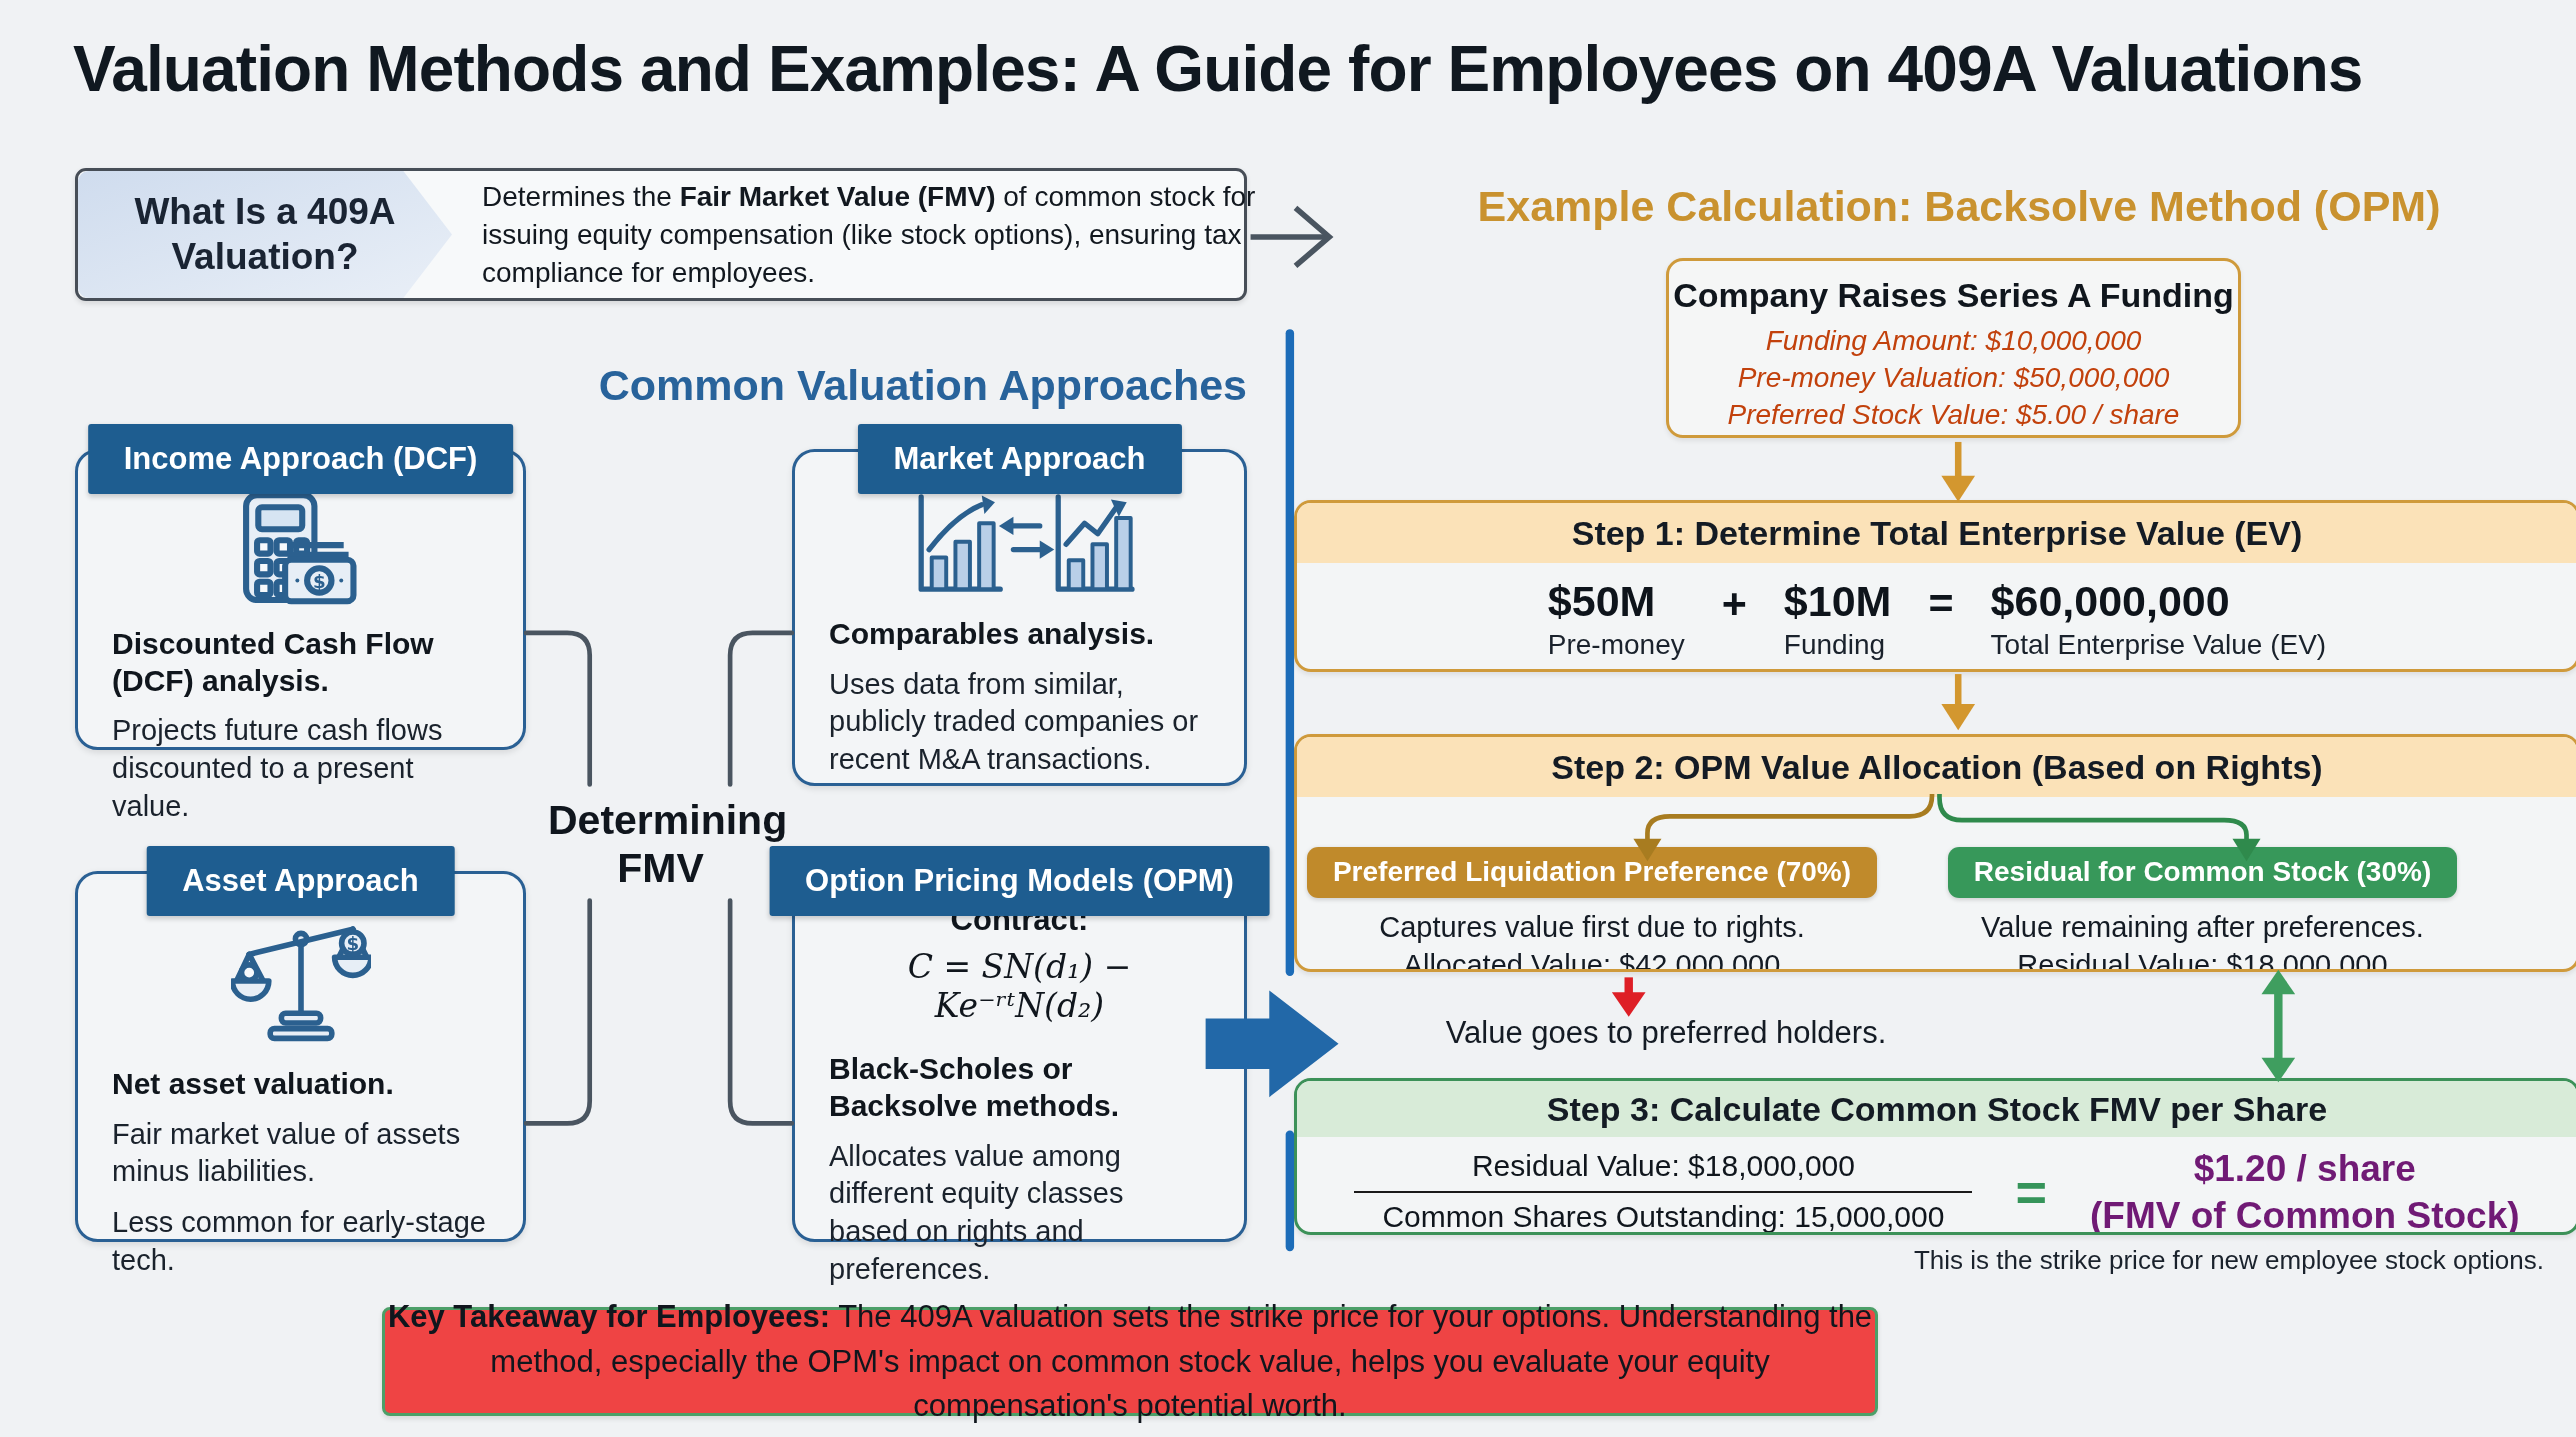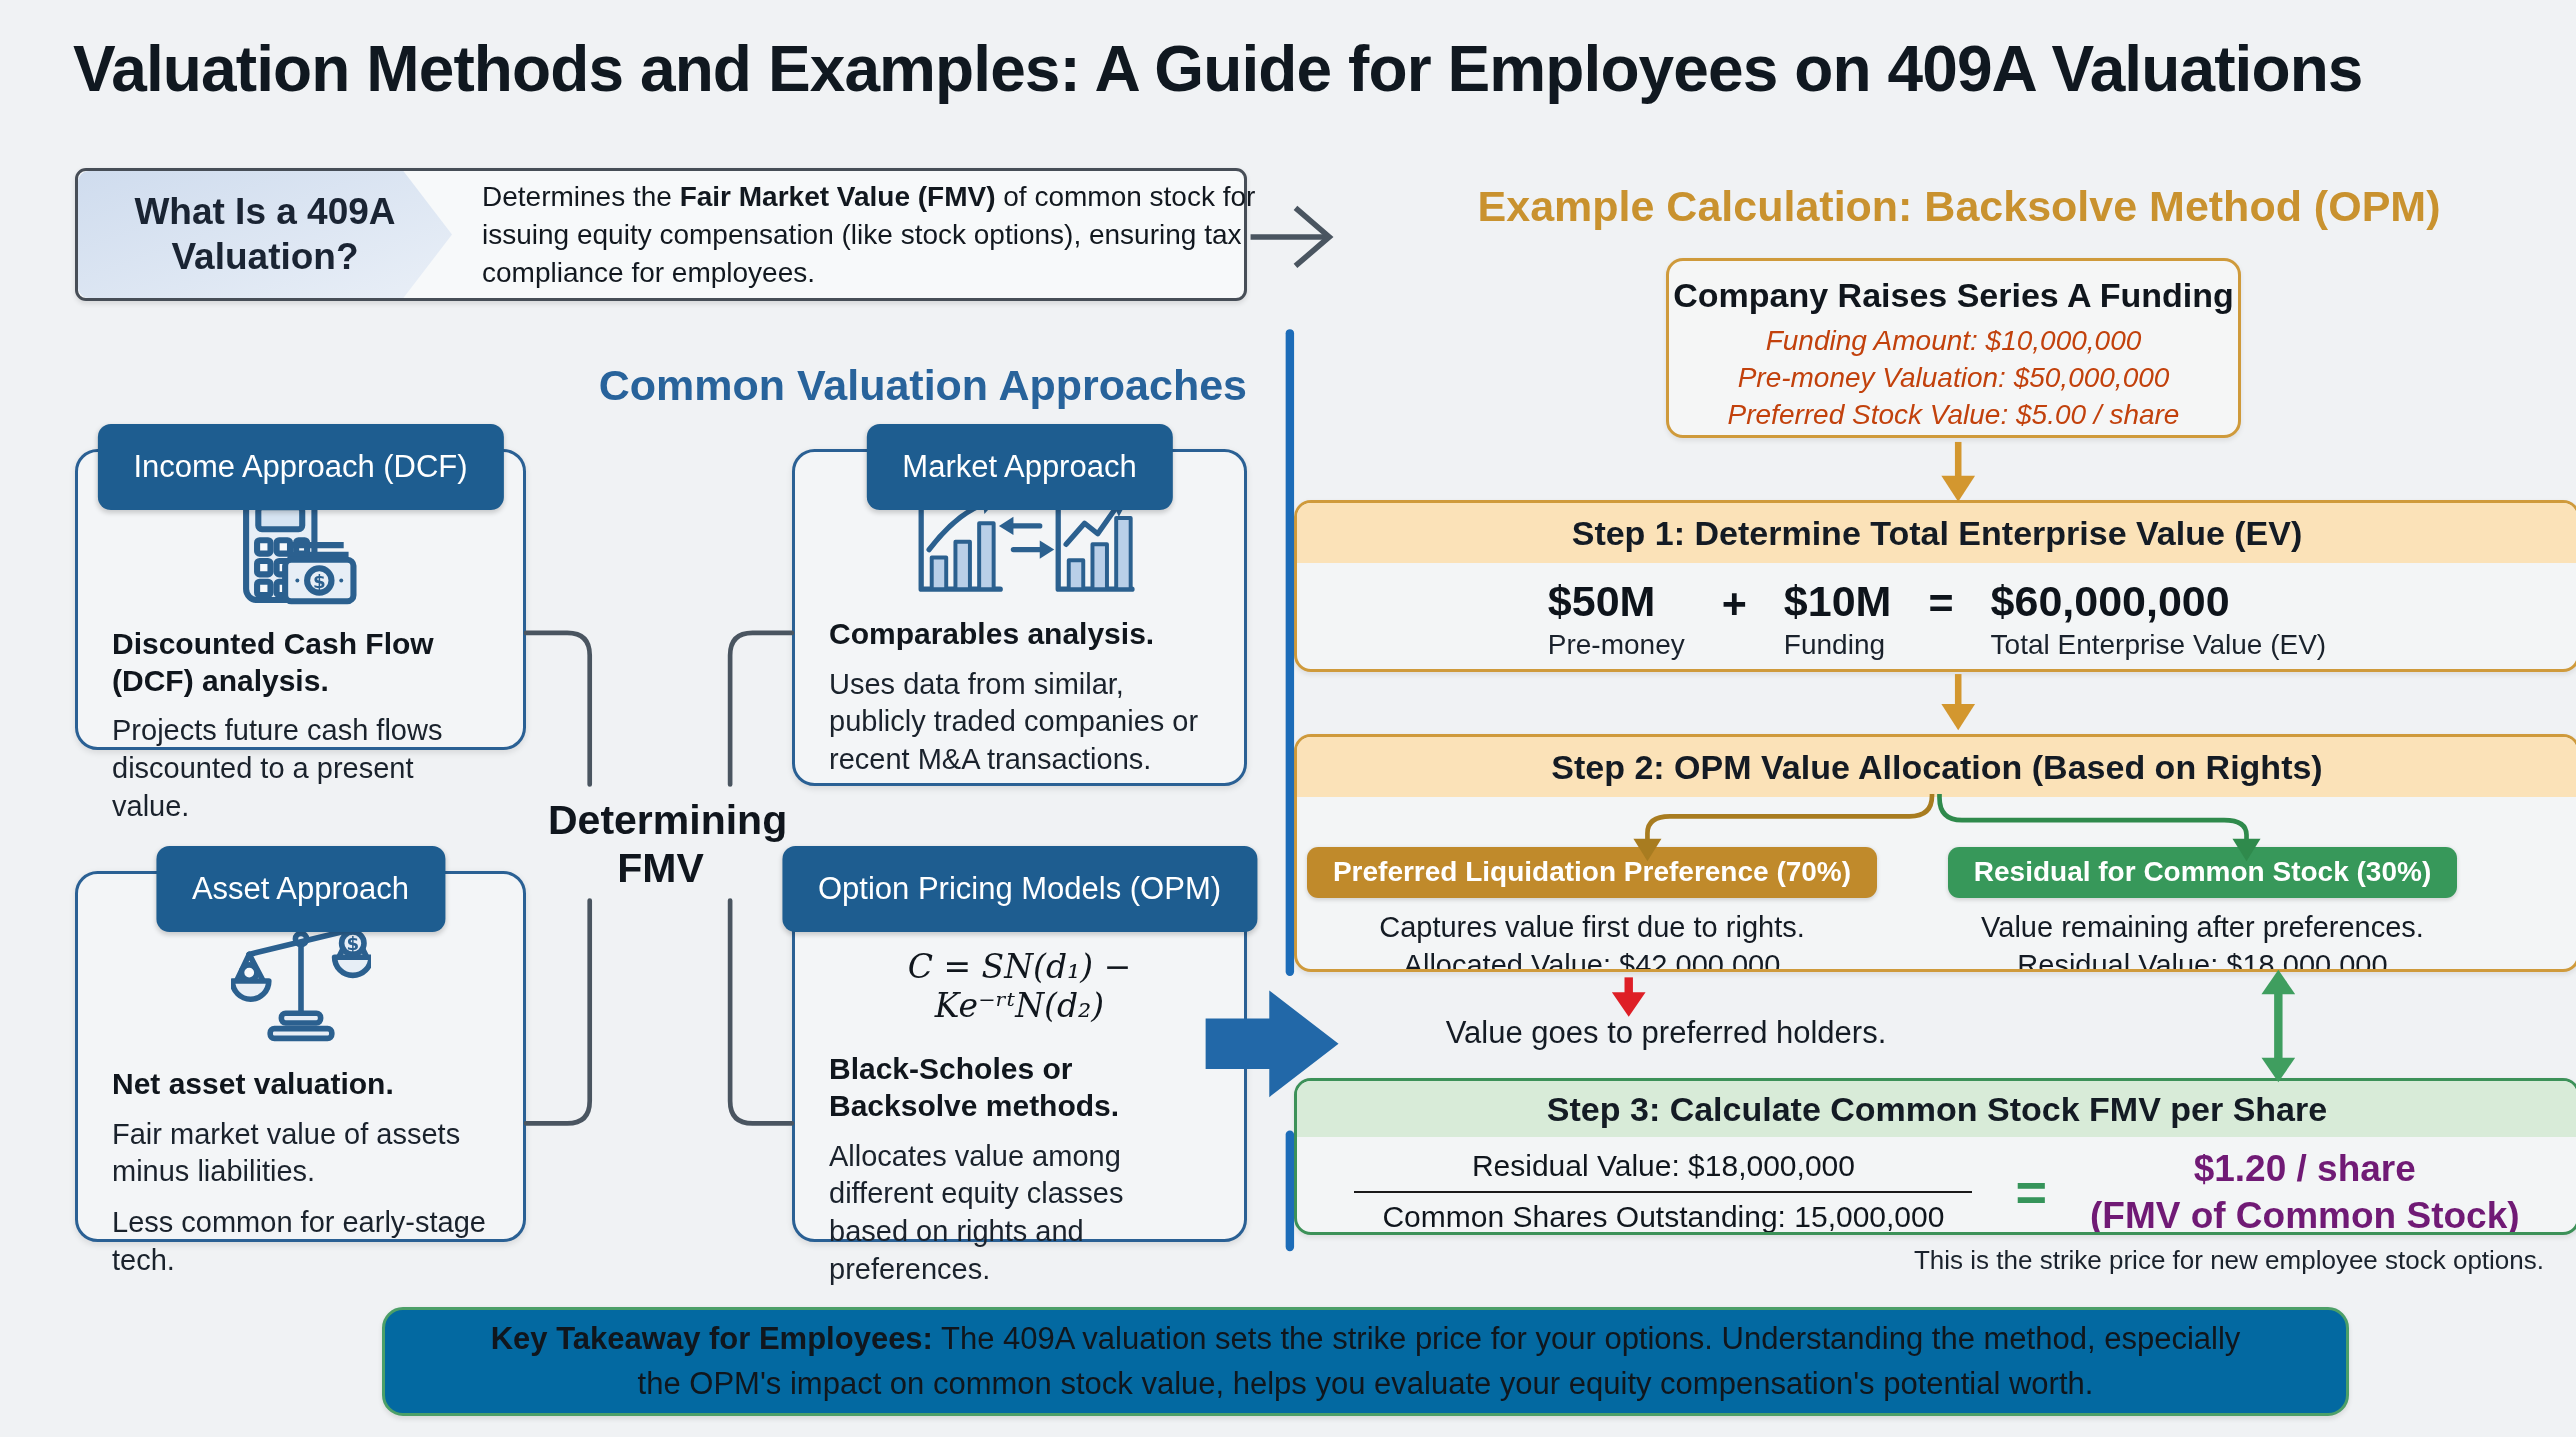--- a/index.html
+++ b/index.html
@@ -24,22 +24,22 @@
   #question-text{width:290px;text-align:center;font-size:37px;font-weight:700;
     color:#1a2433;line-height:1.2;}
   #intro-description{position:absolute;left:404px;top:50%;transform:translateY(-50%);
     width:812px;font-size:28px;line-height:1.36;color:#12181f;}
   
   #left-heading{left:75px;top:361px;width:1172px;text-align:right;
     font-size:43px;font-weight:700;color:#28639b;}
   .approach-card{position:absolute;border:3.7px solid #2a6094;border-radius:22.5px;
     background:#f3f5f7;box-shadow:0 2.8px 6.6px rgba(0,0,0,.10);}
   .pill{position:absolute;left:50%;top:-28px;transform:translateX(-50%);
-    background:#1e5d90;color:#ffffff;font-size:31px;font-weight:400;white-space:nowrap;
-    padding:25px 36px;border-radius:13px;box-shadow:0 2.8px 5.6px rgba(0,0,0,.18);}
+    background:#1e5d90;color:#ffffff;font-size:31px;font-weight:700;white-space:nowrap;
+    padding:17px 36px;border-radius:3px;box-shadow:0 2.8px 5.6px rgba(0,0,0,.18);}
   .card-body{padding:37px 34px 0 34px;}
   .icon-row{display:flex;justify-content:center;}
   .lead{font-size:30px;font-weight:700;color:#10161d;line-height:1.22;margin-top:15px;}
   .body-text{font-size:29px;color:#1a222c;line-height:1.3;margin-top:13px;}
   #card-income{left:75px;top:449px;width:451px;height:301px;}
   #card-market{left:792px;top:449px;width:455px;height:337px;}
   #card-asset{left:75px;top:871px;width:451px;height:371px;}
   #card-opm{left:792px;top:871px;width:455px;height:371px;}
   #card-opm .card-body{padding-top:28px;}
   #contract-label{text-align:center;font-size:31px;font-weight:700;color:#10161d;}
@@ -82,22 +82,22 @@
   #step3-body{display:flex;align-items:center;justify-content:center;gap:43px;padding-top:7.5px;}
   #fraction{width:618px;display:flex;flex-direction:column;align-items:center;}
   #fraction .num{font-size:30px;color:#10161d;padding-bottom:7.5px;border-bottom:2.8px solid #1a1a1a;
     width:100%;text-align:center;}
   #fraction .den{font-size:30px;color:#10161d;padding-top:7.5px;width:100%;text-align:center;}
   #step3-equals{font-size:54px;font-weight:700;color:#35945a;}
   #step3-result{text-align:center;color:#701a75;font-size:37px;font-weight:700;line-height:1.28;}
   #step3-caption{left:1370px;top:1245px;width:1174px;text-align:right;
     font-size:26px;color:#1a222c;}
   
-  #takeaway-box{left:382px;top:1307px;width:1967px;height:109px;border:3.7px solid #4c9f68;
-    border-radius:21px;background:#0369a1;display:flex;align-items:center;justify-content:center;
+  #takeaway-box{left:382px;top:1307px;width:1496px;height:109px;border:3.7px solid #4c9f68;
+    border-radius:8px;background:#ef4444;display:flex;align-items:center;justify-content:center;
     box-shadow:0 2.8px 5.6px rgba(0,0,0,.10);}
   #takeaway-text{width:1769px;text-align:center;font-size:31px;line-height:1.42;color:#10161d;}
   b{font-weight:700;}
   svg text{font-family:"DejaVu Sans",sans-serif;}
   #overlay{position:absolute;left:0;top:0;pointer-events:none;}
 </style>
 </head>
 <body>
 
 <div id="canvas">

